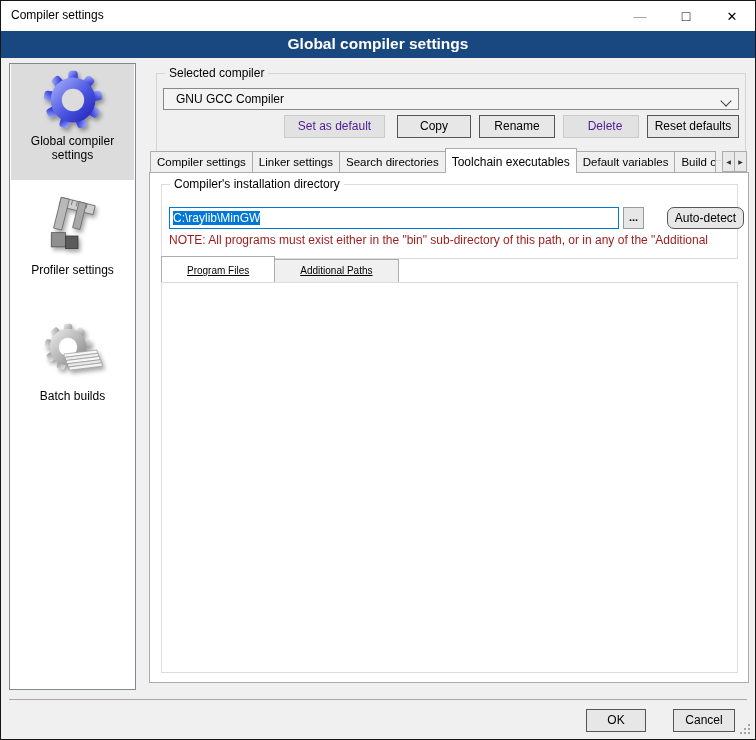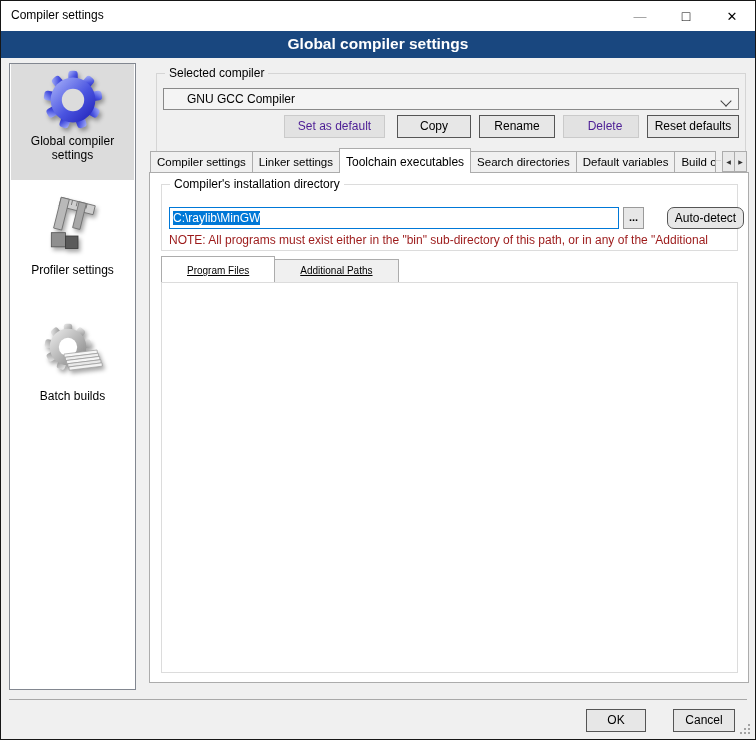--- a/index.html
+++ b/index.html
@@ -34,21 +34,21 @@
   
   .groupbox{position:absolute;border:1px solid #D5D5D5;box-sizing:border-box;}
   .legend{position:absolute;top:-8px;left:8px;padding:0 4px;font-size:12px;line-height:14px;}
   .legend.on-gray{background:#F0F0F0;}
   .legend.on-white{background:#FFFFFF;}
 
   .gb-compiler{left:155px;top:72px;width:590px;height:88px;}
 
   
   .combo{background:#F4F4F4;border:1px solid #898989;box-sizing:border-box;line-height:20px;
-         padding-left:23px;position:absolute;cursor:default;}
+         padding-left:12px;position:absolute;cursor:default;}
   .chev{position:absolute;right:8px;top:8px;width:7px;height:7px;border-right:1.6px solid #444;
         border-bottom:1.6px solid #444;transform:rotate(45deg);}
   .combo-compiler{left:6px;top:14px;right:6px;height:22px;}
 
   
   .btn{position:absolute;height:23px;background:#E7E7E7;border:1px solid #555555;box-sizing:border-box;
        font-size:12px;text-align:center;line-height:20px;cursor:default;}
   .btn.disabled{border-color:#CACACA;color:#4c1d95;background:#E2E2E2;}
   .b-setdef{left:283px;top:114px;width:101px;}
   .b-copy{left:396px;top:114px;width:74px;}
@@ -64,21 +64,21 @@
   .tab.active{height:25px;line-height:26px;background:#FFFFFF;position:relative;z-index:3;font-size:12px;}
   .tab.clip{flex:0 0 42px;overflow:hidden;padding-right:0;}
   .tab-arrows{position:absolute;right:8px;top:150px;display:flex;z-index:4;background:#F0F0F0;padding-left:2px;}
   .arrowbtn{width:13px;height:21px;border:1px solid #ACACAC;background:#E9E9E9;margin-left:-1px;
             display:flex;align-items:center;justify-content:center;font-size:6px;color:#333;box-sizing:border-box;}
 
   
   .panel{position:absolute;left:148px;top:171px;width:600px;height:511px;background:#FFFFFF;
          border:1px solid #ACACAC;box-sizing:border-box;z-index:1;}
 
-  .gb-installdir{left:160px;top:183px;width:577px;height:67px;border-color:#DCDCDC;z-index:2;text-decoration:underline;}
+  .gb-installdir{left:160px;top:183px;width:577px;height:75px;border-color:#DCDCDC;z-index:2;text-decoration:underline;}
   .path-input{position:absolute;left:7px;top:22px;width:450px;height:22px;border:1px solid #0078D7;
               background:#FFFFFF;box-sizing:border-box;line-height:20px;padding-left:3px;overflow:hidden;white-space:nowrap;}
   .path-input .sel{background:#0078D7;color:#FFFFFF;}
   .browse-main{left:461px;top:22px;width:21px;height:22px;line-height:18px;font-weight:bold;font-size:11px;border-color:#9a9a9a;}
   .autodetect{left:505px;top:22px;width:77px;height:22px;border-radius:7px;}
   .note{position:absolute;left:7px;top:48px;width:564px;white-space:nowrap;overflow:hidden;
         color:#9C1A1A;font-size:12px;}
 
   
   .subtabstrip{position:absolute;left:160px;top:255px;height:26px;display:flex;align-items:flex-end;z-index:3;}
@@ -252,22 +252,22 @@
   </div>
   <div class="btn disabled b-setdef">Set as default</div>
   <div class="btn b-copy">Copy</div>
   <div class="btn b-rename">Rename</div>
   <div class="btn disabled b-delete">Delete</div>
   <div class="btn b-reset">Reset defaults</div>
 
   <div class="tabstrip">
     <div class="tab">Compiler settings</div>
     <div class="tab">Linker settings</div>
+    <div class="tab">Search directories</div>
     <div class="tab active">Toolchain executables</div>
-    <div class="tab">Search directories</div>
     <div class="tab">Default variables</div>
     <div class="tab clip">Build options</div>
   </div>
   <div class="tab-arrows">
     <div class="arrowbtn">◀</div>
     <div class="arrowbtn">▶</div>
   </div>
 
   <div class="panel"></div>
 

